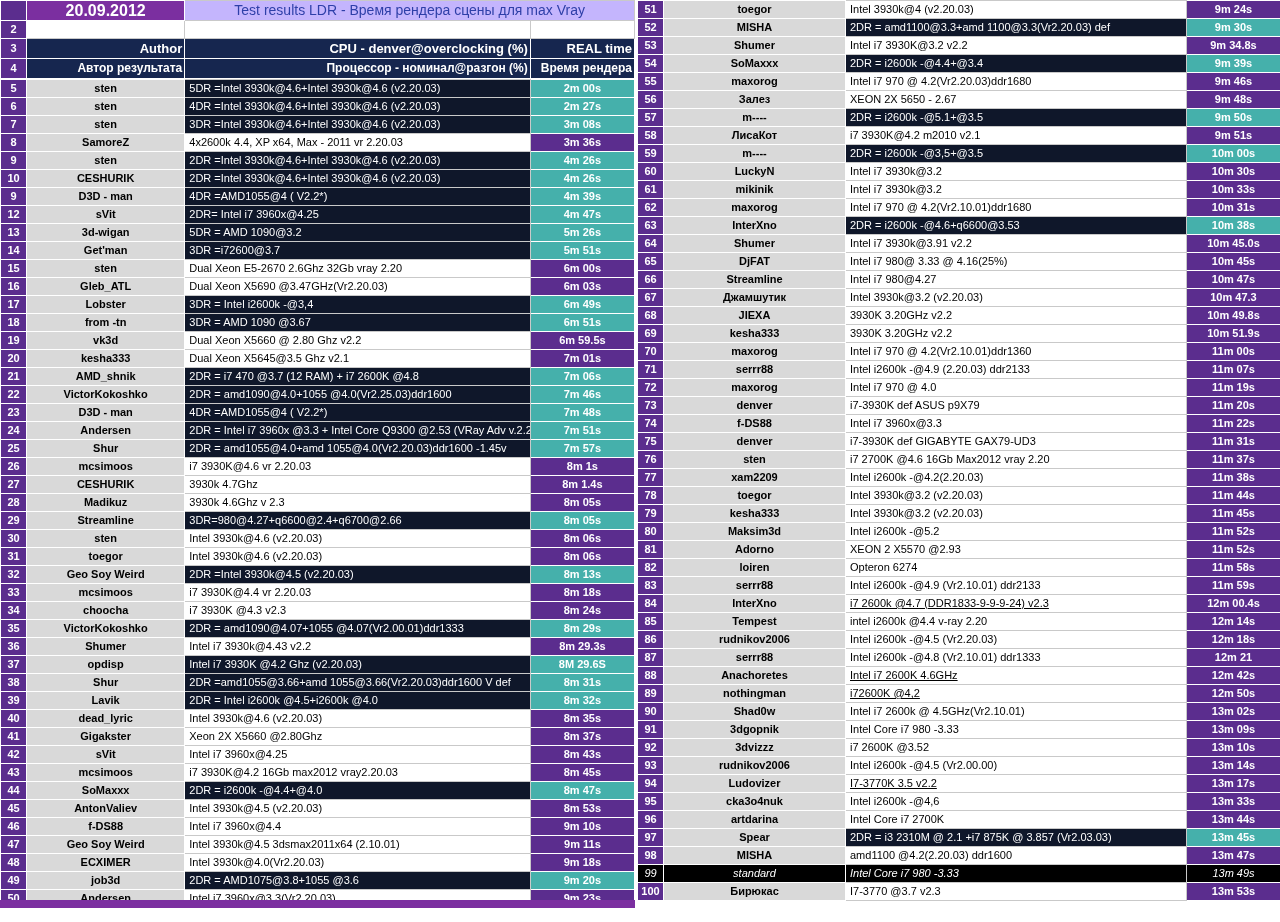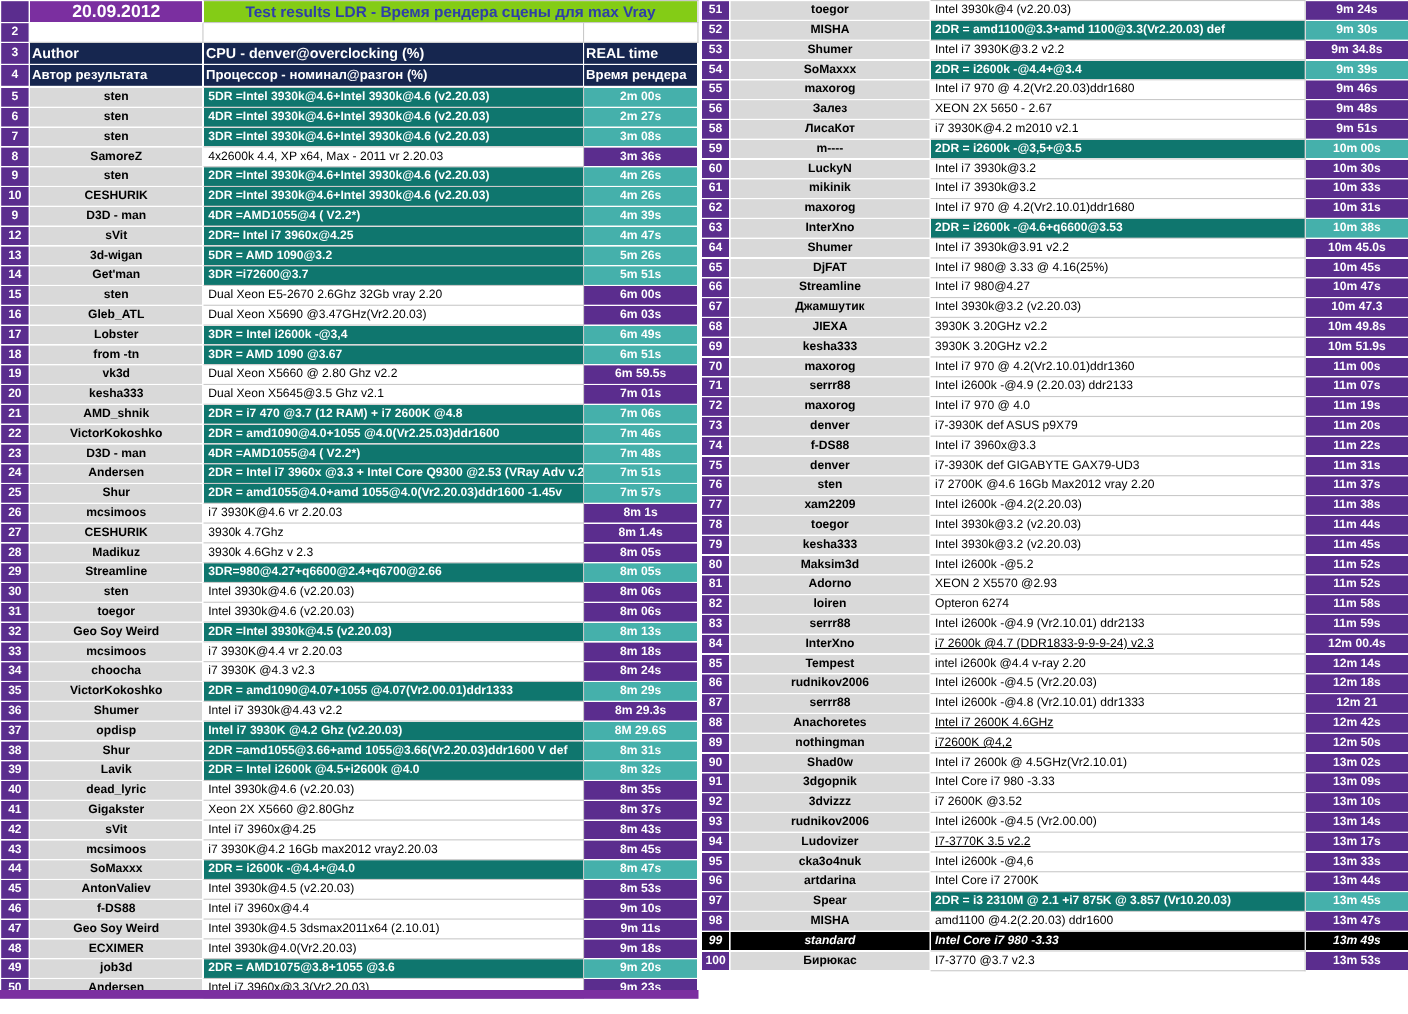--- a/index.html
+++ b/index.html
@@ -4,30 +4,30 @@
 <style>
   html,body{margin:0;padding:0;background:#ffffff;}
   body{font-family:"Liberation Sans", sans-serif;}
   #page{width:1280px;height:922px;position:relative;overflow:hidden;background:#fff;}
   table{border-collapse:collapse;padding-left:12px;}
   .tbl{table-layout:fixed;}
   td{font-size:11px;padding:0 2px;height:17px;line-height:17px;overflow:hidden;white-space:nowrap;}
   .num{background:#5b2d8e;color:#ffffff;text-align:center;font-weight:bold;font-size:11px;border:1px solid #ffffff;}
   .name{background:#d9d9d9;color:#000;text-align:center;font-weight:bold;border:1px solid #ffffff;}
   .cpu{background:#ffffff;color:#000;text-align:left;border:1px solid #c9c9c9;padding-left:4px;}
-  .cpu.hl{background:#0f766e;color:#ffffff;font-weight:bold;}
+  .cpu.hl{background:#0f172a;color:#ffffff;font-weight:normal;}
   .time{background:#5b2d8e;color:#ffffff;text-align:center;font-weight:bold;border:1px solid #ffffff;}
   .time.hl{background:#45b0ab;color:#ffffff;}
-  .row-std td{background:#000000 !important;color:#ffffff !important;font-style:italic;font-weight:bold;}
+  .row-std td{background:#000000 !important;color:#ffffff !important;font-style:italic;font-weight:normal;}
   .row-std td.num{background:#000 !important;}
   .ul{text-decoration:underline;margin-top:21px;}
   
   .hdr-date{background:#7b2fa0;color:#ffffff;font-weight:bold;font-size:16px;text-align:center;border:1px solid #fff;}
-  .hdr-title{background:#84cc16;color:#2e3fa8;font-weight:bold;font-size:14px;text-align:center;border:1px solid #c9c9c9;}
-  .hdr-blue{background:#16264f;color:#ffffff;font-weight:bold;font-size:13px;text-align:left;border:1px solid #ffffff;}
+  .hdr-title{background:#c4b5fd;color:#2e3fa8;font-weight:normal;font-size:14px;text-align:center;border:1px solid #c9c9c9;}
+  .hdr-blue{background:#16264f;color:#ffffff;font-weight:bold;font-size:13px;text-align:right;border:1px solid #ffffff;}
   .hdr-blue.small{font-size:12px;}
   .leftwrap{position:absolute;left:0;top:0;width:635px;}
   .rightwrap{position:absolute;left:637px;top:0;width:643px;}
   .footer-strip{position:absolute;left:0;bottom:0;width:635px;height:8px;background:#7b2fa0;}
 </style>
 </head>
 <body>
 
 <div id="page">
 
@@ -393,20 +393,26 @@
             <td class="cpu">Intel i7 970 @ 4.2(Vr2.20.03)ddr1680</td>
             <td class="time">9m 46s</td>
           </tr>
           <tr>
             <td class="num">56</td>
             <td class="name">Залез</td>
             <td class="cpu">XEON 2X 5650 - 2.67</td>
             <td class="time">9m 48s</td>
           </tr>
           <tr>
+            <td class="num">57</td>
+            <td class="name">m----</td>
+            <td class="cpu hl">2DR  = i2600k -@5.1+@3.5</td>
+            <td class="time hl">9m 50s</td>
+          </tr>
+          <tr>
             <td class="num">58</td>
             <td class="name">ЛисаКот</td>
             <td class="cpu">i7 3930K@4.2  m2010 v2.1</td>
             <td class="time">9m 51s</td>
           </tr>
           <tr>
             <td class="num">59</td>
             <td class="name">m----</td>
             <td class="cpu hl">2DR  = i2600k -@3,5+@3.5</td>
             <td class="time hl">10m 00s</td>
@@ -629,21 +635,21 @@
           </tr>
           <tr>
             <td class="num">96</td>
             <td class="name">artdarina</td>
             <td class="cpu">Intel Core i7 2700K</td>
             <td class="time">13m 44s</td>
           </tr>
           <tr>
             <td class="num">97</td>
             <td class="name">Spear</td>
-            <td class="cpu hl">2DR = i3 2310M @ 2.1 +i7 875K @ 3.857 (Vr10.20.03)</td>
+            <td class="cpu hl">2DR = i3 2310M @ 2.1 +i7 875K @ 3.857 (Vr2.03.03)</td>
             <td class="time hl">13m 45s</td>
           </tr>
           <tr>
             <td class="num">98</td>
             <td class="name">MISHA</td>
             <td class="cpu">amd1100 @4.2(2.20.03)  ddr1600</td>
             <td class="time">13m 47s</td>
           </tr>
           <tr class="row-std">
             <td class="num">99</td>

